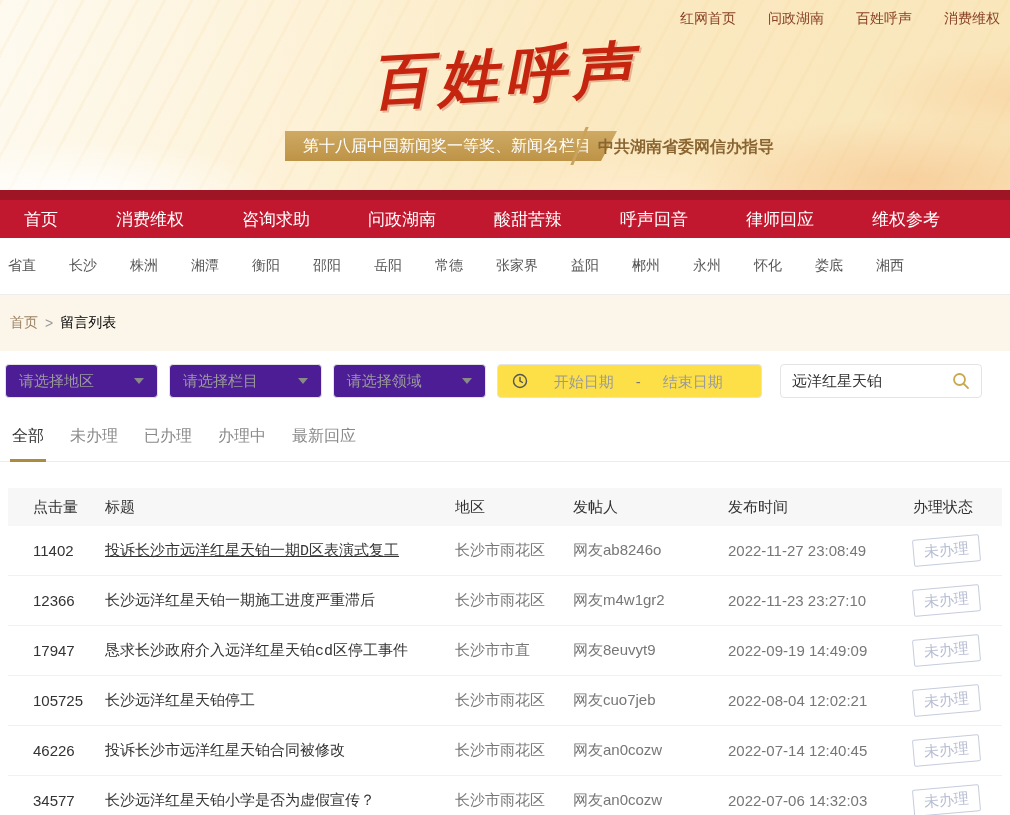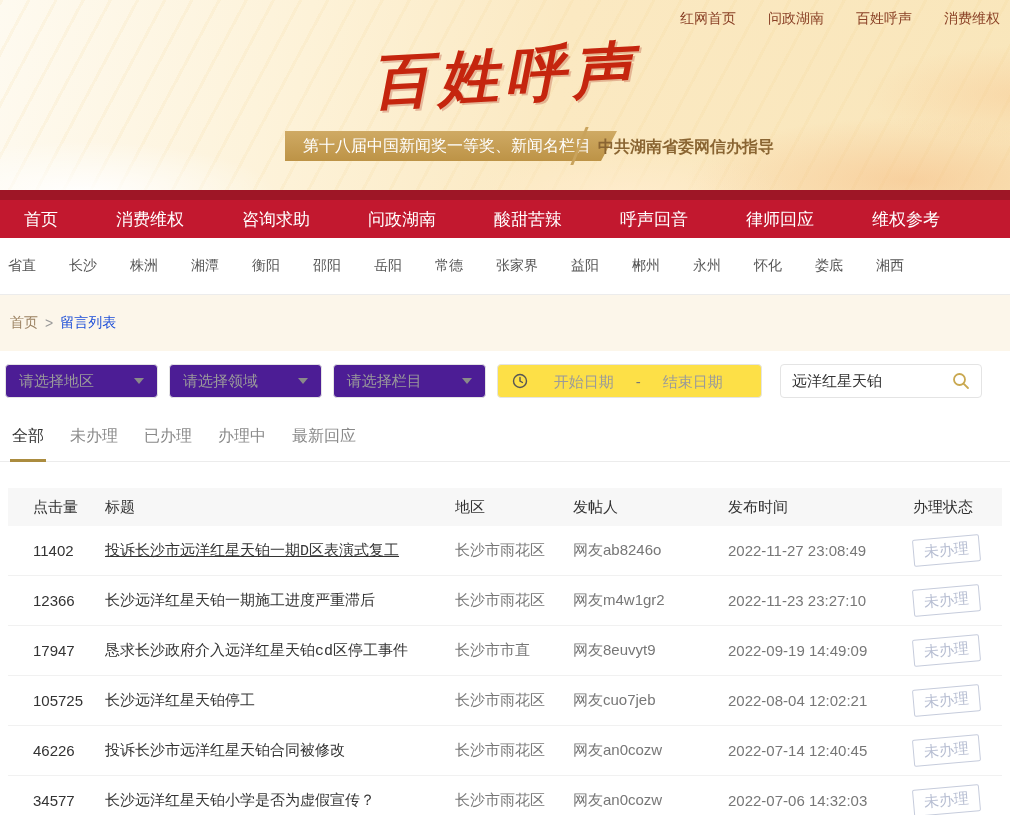--- a/index.html
+++ b/index.html
@@ -38,21 +38,21 @@
 
   
   .region-nav { height:57px; background:#fff; border-bottom:1px solid #ececec;
     display:flex; align-items:center; padding-left:8px; gap:33px; }
   .region-item { font-size:14px; color:#555; cursor:pointer; white-space:nowrap; }
 
   
   .breadcrumb-band { height:56px; background:#fcf6ea; display:flex; align-items:center; padding-left:10px; }
   .crumb-home { font-size:14px; color:#9b8262; cursor:pointer; }
   .crumb-sep { font-size:14px; color:#999; margin:0 7px; }
-  .crumb-current { font-size:14px; color:#1d4ed8; }
+  .crumb-current { font-size:14px; color:#000000; }
 
   
   .filters { display:flex; align-items:flex-start; padding:13px 28px 0 5px; height:63px; }
   .select-box { width:157px; height:34px; border:1px solid #e4e4e4; border-radius:4px;
     display:flex; align-items:center; justify-content:space-between; padding:0 13px;
     margin-right:11px; cursor:pointer; background:#4c1d95; }
   .select-box span { font-size:15px; color:#9a9a9a; }
   .caret { width:0; height:0; border-left:5px solid transparent; border-right:5px solid transparent;
     border-top:6px solid #8a8a8a; }
   .date-box { width:273px; height:34px; border:1px solid #e4e4e4; border-radius:4px;
@@ -141,25 +141,25 @@
   <span class="crumb-sep">&gt;</span>
   <span class="crumb-current">留言列表</span>
 </div>
 
 <div class="filters">
   <div class="select-box">
     <span>请选择地区</span>
     <i class="caret"></i>
   </div>
   <div class="select-box">
+    <span>请选择栏目</span>
+    <i class="caret"></i>
+  </div>
+  <div class="select-box">
     <span>请选择领域</span>
-    <i class="caret"></i>
-  </div>
-  <div class="select-box">
-    <span>请选择栏目</span>
     <i class="caret"></i>
   </div>
 
   <div class="date-box">
     <svg class="clock-svg" width="16" height="16" viewBox="0 0 16 16">
       <circle cx="8" cy="8" r="6.5" fill="none" stroke="#555" stroke-width="1.4"></circle>
       <path d="M8 4.5 V8 L10.5 9.5" fill="none" stroke="#555" stroke-width="1.4" stroke-linecap="round"></path>
     </svg>
     <input type="text" placeholder="开始日期" style="">
     <span class="date-sep">-</span>

